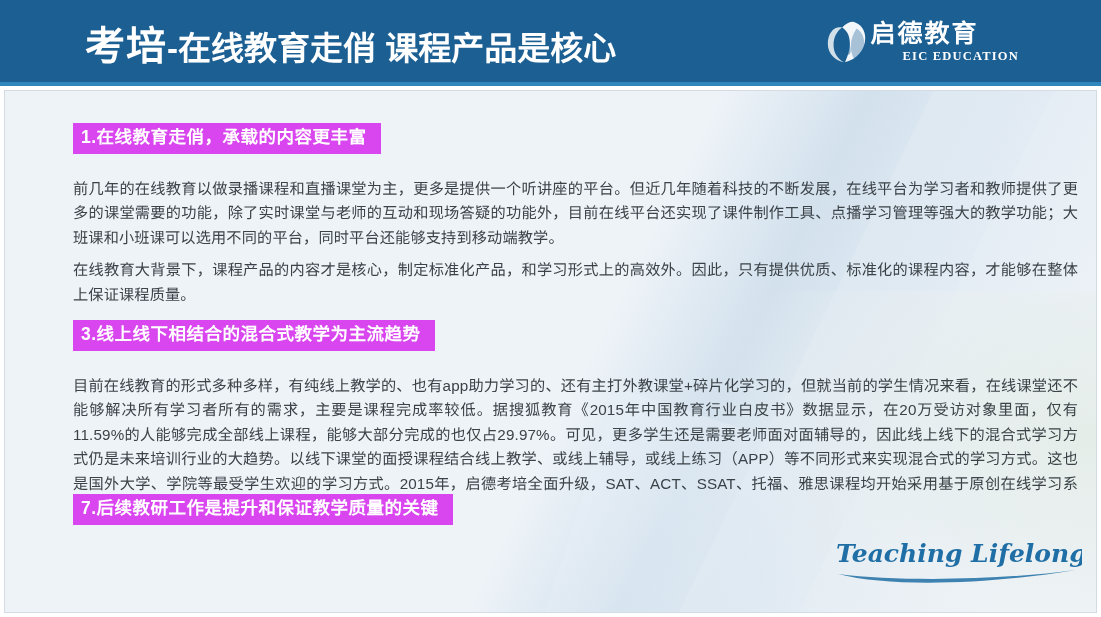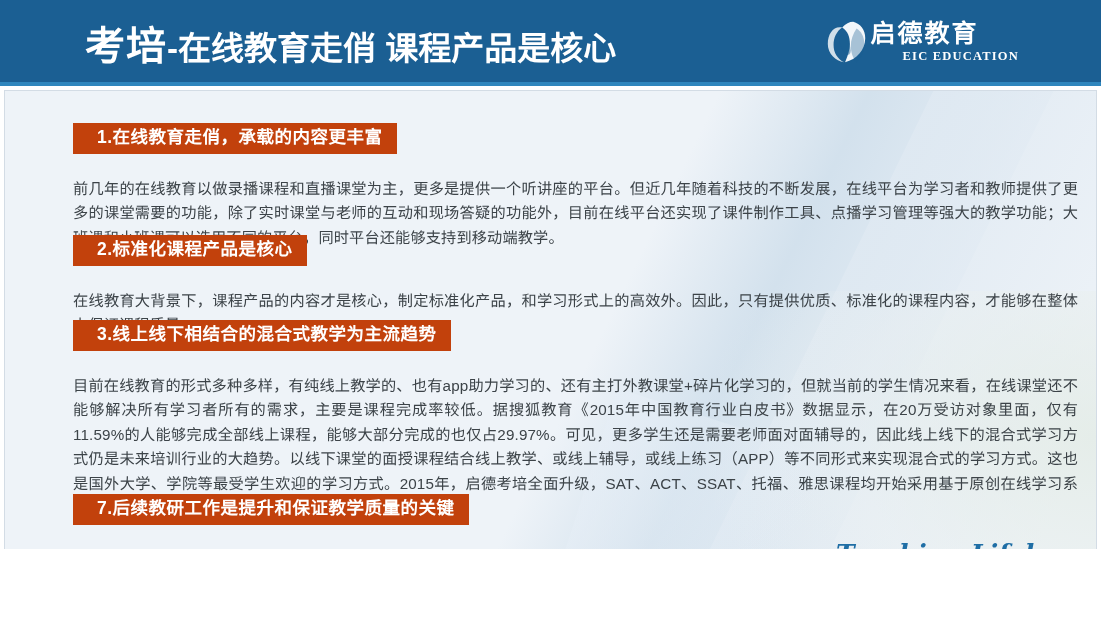--- a/index.html
+++ b/index.html
@@ -10,21 +10,21 @@
     width: 1101px;
     height: 617px;
     overflow: hidden;
     font-family: "Liberation Sans", "DejaVu Sans", sans-serif;
     background: #ffffff;
   }
 
   #slide {
     position: relative;
     width: 1101px;
-    height: 549px;
+    height: 617px;
     overflow: hidden;
     background: #ffffff;
   }
 
   
   .header {
     position: absolute;
     left: 0;
     top: 0;
     width: 1101px;
@@ -154,26 +154,26 @@
     height: 100%;
   }
 
   .section {
     position: absolute;
     left: 68px;
     width: 1005px;
   }
   .section-heading {
     display: inline-block;
-    background: #c2410c;
+    background: #d946ef;
     color: #ffffff;
     font-size: 17.5px;
     font-weight: bold;
     line-height: 1;
-    padding: 6px 14px 7px 24px;
+    padding: 6px 14px 7px 8px;
     letter-spacing: 0.5px;
     white-space: nowrap;
   }
   .section-body {
     margin-top: 23px;
     color: #3c4348;
     font-size: 15.2px;
     line-height: 24.5px;
     letter-spacing: 0.15px;
     text-align: justify;
@@ -230,21 +230,20 @@
     <div class="band-d"></div>
 
     <div class="sections">
 
       <div class="section" style="top:32px;">
         <div class="section-heading">1.在线教育走俏，承载的内容更丰富</div>
         <div class="section-body">前几年的在线教育以做录播课程和直播课堂为主，更多是提供一个听讲座的平台。但近几年随着科技的不断发展，在线平台为学习者和教师提供了更多的课堂需要的功能，除了实时课堂与老师的互动和现场答疑的功能外，目前在线平台还实现了课件制作工具、点播学习管理等强大的教学功能；大班课和小班课可以选用不同的平台，同时平台还能够支持到移动端教学。</div>
       </div>
 
       <div class="section" style="top:144px;">
-        <div class="section-heading">2.标准化课程产品是核心</div>
         <div class="section-body">在线教育大背景下，课程产品的内容才是核心，制定标准化产品，和学习形式上的高效外。因此，只有提供优质、标准化的课程内容，才能够在整体上保证课程质量。</div>
       </div>
 
       <div class="section" style="top:229px;">
         <div class="section-heading">3.线上线下相结合的混合式教学为主流趋势</div>
         <div class="section-body">目前在线教育的形式多种多样，有纯线上教学的、也有app助力学习的、还有主打外教课堂+碎片化学习的，但就当前的学生情况来看，在线课堂还不能够解决所有学习者所有的需求，主要是课程完成率较低。据搜狐教育《2015年中国教育行业白皮书》数据显示，在20万受访对象里面，仅有11.59%的人能够完成全部线上课程，能够大部分完成的也仅占29.97%。可见，更多学生还是需要老师面对面辅导的，因此线上线下的混合式学习方式仍是未来培训行业的大趋势。以线下课堂的面授课程结合线上教学、或线上辅导，或线上练习（APP）等不同形式来实现混合式的学习方式。这也是国外大学、学院等最受学生欢迎的学习方式。2015年，启德考培全面升级，SAT、ACT、SSAT、托福、雅思课程均开始采用基于原创在线学习系统“备考史密斯”的线上线下混合式教学 。</div>
       </div>
 
       <div class="section" style="top:403px;">
         <div class="section-heading">7.后续教研工作是提升和保证教学质量的关键</div>

